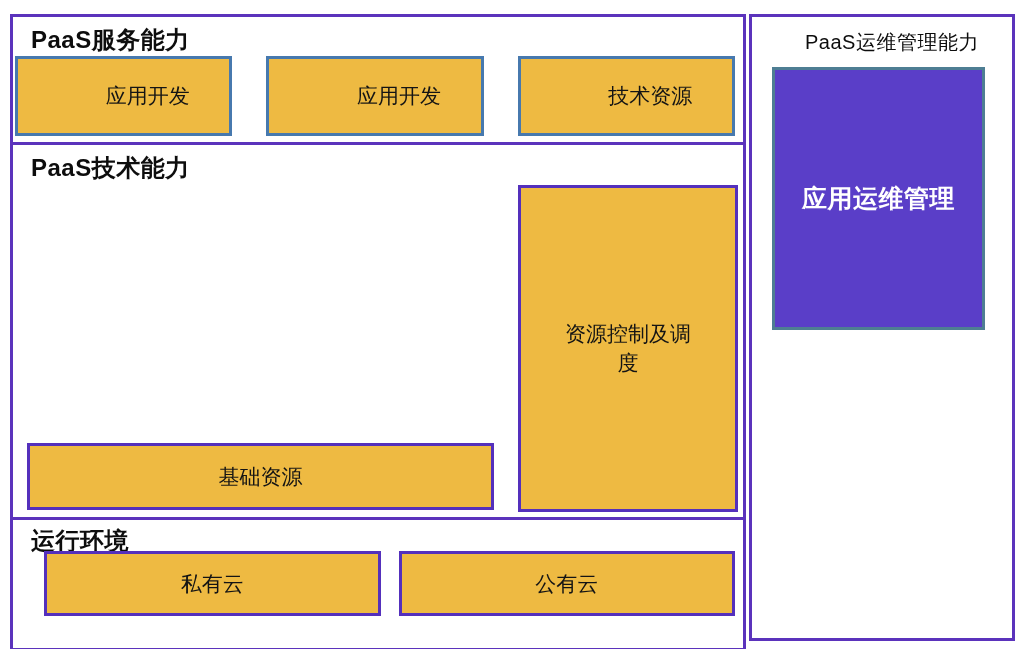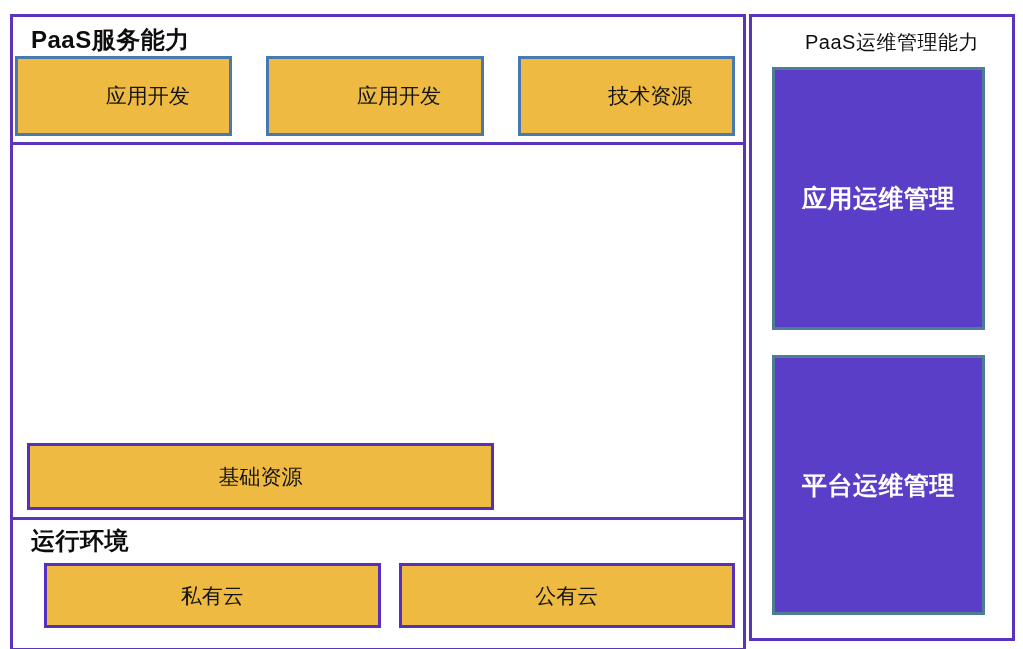--- a/index.html
+++ b/index.html
@@ -37,21 +37,21 @@
   }
   .service-row .obox { flex:1;padding-left:48px; }
 
   .box-tech-resource { position:absolute; left:7px;  top:43px;  width:467px; height:162px; }
   .box-container     { position:absolute; left:7px;  top:218px; width:467px; height:65px; }
   .box-infra         { position:absolute; left:14px;  top:298px; width:467px; height:67px; }
   .box-control       { position:absolute; left:505px; top:40px; width:220px; height:327px; }
   .box-control .wrap-label { display:inline-block; max-width:130px; line-height:1.35; }
 
   .runtime-row {
-    position:absolute; left:7px; right:8px; top:43px; height:65px;
+    position:absolute; left:7px; right:8px; top:31px; height:65px;
     display:flex; gap:18px;padding-left:24px;
   }
   .runtime-row .obox { flex:1; }
 
   .pbox {
     position:absolute; left:20px; width:213px; box-sizing:border-box;
     background:#5a3ec8; border:3px solid #4e7e93;
     display:flex; align-items:center; justify-content:center;
     color:#ffffff; font-weight:bold; font-size:25px; letter-spacing:0.5px;
   }
@@ -66,30 +66,33 @@
   <section class="sec sec-service">
     <div class="sec-title">PaaS服务能力</div>
     <div class="service-row">
       <div class="obox b-blue">应用开发</div>
       <div class="obox b-blue">应用开发</div>
       <div class="obox b-blue">技术资源</div>
     </div>
   </section>
 
   <section class="sec sec-tech">
+    <div class="sec-title">PaaS技术能力</div>
     <div class="obox b-purple box-infra">基础资源</div>
+    <div class="obox b-purple box-control">
+      <span class="wrap-label">资源控制及调度</span>
+    </div>
   </section>
 
   <section class="sec sec-runtime">
     <div class="sec-title">运行环境</div>
     <div class="runtime-row">
       <div class="obox b-purple">私有云</div>
       <div class="obox b-purple">公有云</div>
     </div>
   </section>
 
   <section class="sec sec-ops">
     <div class="sec-title">PaaS运维管理能力</div>
     <div class="pbox pbox-app">应用运维管理</div>
-    <div class="pbox pbox-platform">平台运维管理</div>
   </section>
 
 </div>
 
 </body></html>

